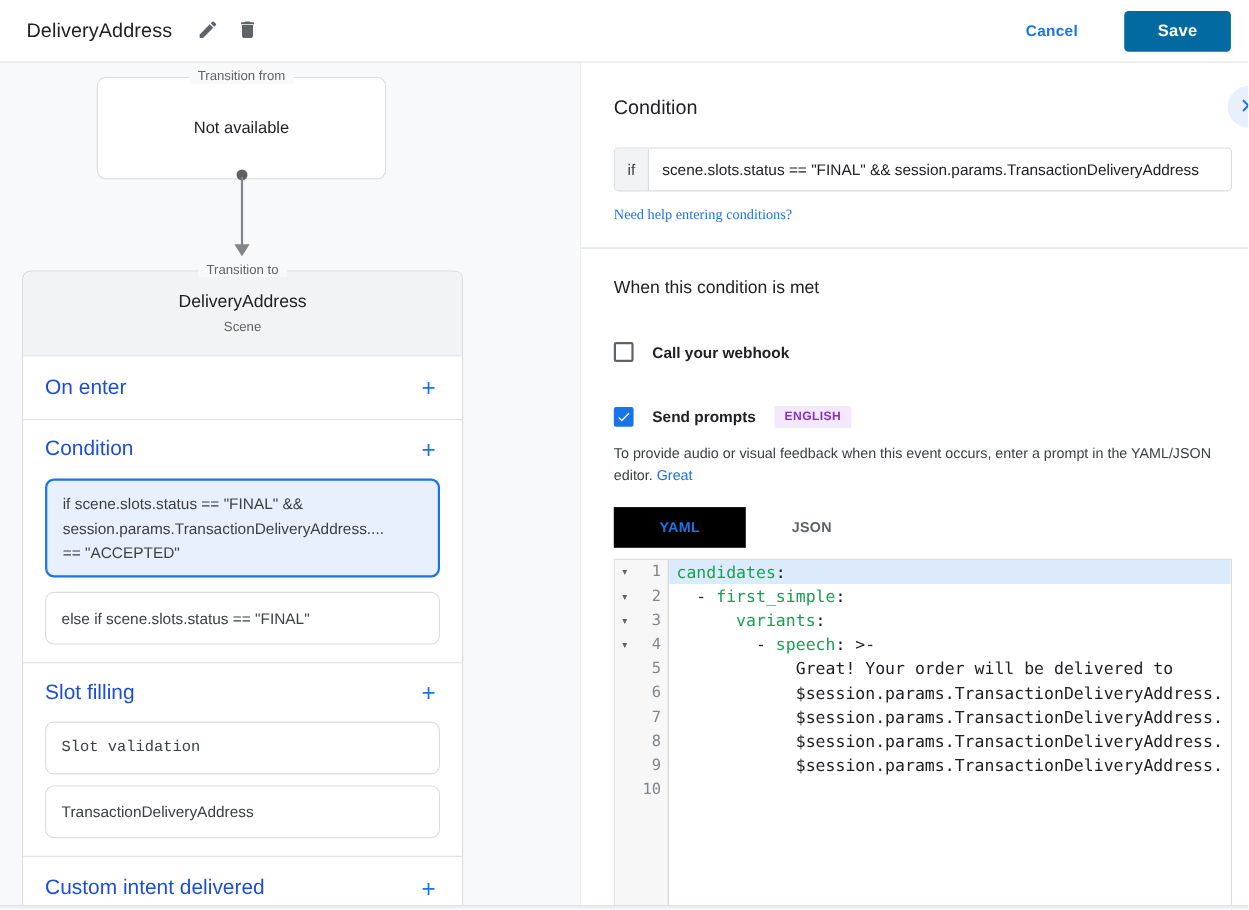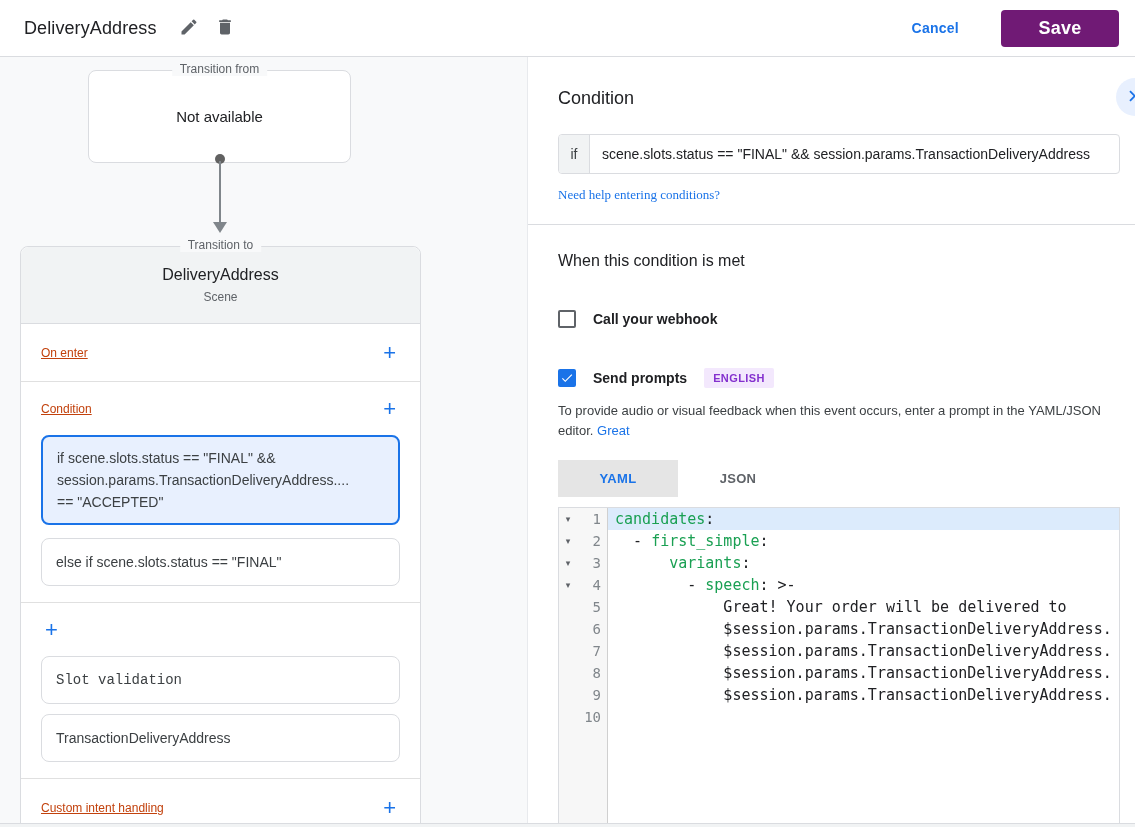--- a/index.html
+++ b/index.html
@@ -11,22 +11,22 @@
   .topbar { height:57px; background:#fff; border-bottom:1px solid #dadce0;
             display:flex; align-items:center; padding:0 16px 0 24px; }
   .topbar-title { font-size:18px; color:#202124; letter-spacing:.1px; }
   .icon-btn { width:36px; height:36px; border:none; background:transparent; display:flex;
               align-items:center; justify-content:center; cursor:pointer; border-radius:50%; }
   .icon-btn svg { fill:#5f6368; }
   .topbar .icon-btn:first-of-type { margin-left:14px; }
   .topbar-spacer { flex:1; }
   .cancel-btn { color:#1a73e8; font-size:14px; font-weight:bold; background:none; border:none;
                 cursor:pointer; padding:8px 16px; letter-spacing:.25px; }
-  .save-btn { background:#701a75; color:#fff; font-size:18px; font-weight:bold; border:none;
-              border-radius:4px; width:118px; height:37px; margin-left:26px; cursor:pointer; letter-spacing:.25px; }
+  .save-btn { background:#0369a1; color:#fff; font-size:15px; font-weight:bold; border:none;
+              border-radius:4px; width:97px; height:37px; margin-left:26px; cursor:pointer; letter-spacing:.25px; }
 
   
   .content { display:flex; height:766px; }
   .canvas { position:relative; width:527px; background:#f8f9fa; overflow:hidden; flex:none; }
   .panel { flex:1; background:#fff; border-left:1px solid #e8eaed; position:relative; }
   .bottom-strip { position:absolute; left:0; bottom:0; width:1135px; height:4px;
                   background:#f1f3f4; border-top:1px solid #dadce0; }
 
   
   .from-box { position:absolute; left:88px; top:13px; width:263px; height:93px; background:#fff;
@@ -42,21 +42,21 @@
                      border-top:11px solid #80868b; }
 
   
   .scene-card { position:absolute; left:20px; top:189px; width:401px; height:600px; background:#fff;
                 border:1px solid #dadce0; border-radius:8px 8px 0 0; }
   .scene-head { background:#f1f3f4; height:77px; border-bottom:1px solid #dadce0; border-radius:8px 8px 0 0;
                 display:flex; flex-direction:column; align-items:center; justify-content:center; }
   .scene-name { font-size:16px; color:#202124; }
   .scene-type { font-size:12px; color:#5f6368; margin-top:6px; }
   .sec-row { height:58px; display:flex; align-items:center; padding:0 20px; border-bottom:1px solid #e0e0e0; }
-  .sec-label { font-size:12px; color:#c2410c; flex:1;text-decoration:underline; }
+  .sec-label { font-size:19px; color:#1d4ed8; flex:1; }
   .plus-btn { color:#1a73e8; font-size:22px; font-weight:400; background:none; border:none; cursor:pointer;
               line-height:1; padding:2px 4px; }
   .sec-block { padding:14px 20px 16px 20px; border-bottom:1px solid #e0e0e0; }
   .sec-block-head { display:flex; align-items:center; margin-bottom:13px; }
   .cond-card-selected { border:2px solid #1a73e8; background:#e8f0fe; border-radius:8px;
                         padding:10px 14px; font-size:14px; line-height:22px; color:#3c4043; cursor:pointer; }
   .cond-card-selected span { display:block; }
   .plain-card { border:1px solid #dadce0; background:#fff; border-radius:8px; padding:15px 14px;
                 font-size:14px; color:#3c4043; margin-top:13px; cursor:pointer; }
   .plain-card.first { margin-top:0;font-family:Liberation Mono, monospace; }
@@ -85,21 +85,21 @@
   .checkbox.checked { background:#1a73e8; border-color:#1a73e8; }
   .checkbox.checked svg { display:block; fill:#fff; }
   .check-label { margin-left:17px; font-size:14px; font-weight:bold; color:#202124; }
   .lang-badge { margin-left:17px; background:#f3e8fd; color:#8430ce; font-size:11px; font-weight:bold;
                 padding:4px 9px; border-radius:2px; letter-spacing:.4px; }
   .hint { margin-top:13px; font-size:13px; color:#3c4043; line-height:20px; max-width:565px; }
   .hint a { color:#1a73e8; text-decoration:none; }
   .tabs { display:flex; margin-top:19px; }
   .tab { width:120px; height:37px; display:flex; align-items:center; justify-content:center;
          font-size:13px; font-weight:bold; letter-spacing:.3px; color:#5f6368; cursor:pointer; }
-  .tab.active { background:#e5e5e5; color:#1a73e8; }
+  .tab.active { background:#000000; color:#1a73e8; }
 
   
   .editor { margin-top:10px; border:1px solid #dadce0; height:345px; position:relative; overflow:hidden;
             background:#fff; font-family:"DejaVu Sans Mono", monospace; font-size:15px; }
   .gutter-bg { position:absolute; left:0; top:0; bottom:0; width:49px; background:#f7f7f7;
                border-right:1px solid #d0d0d0; }
   .code-lines { position:relative; }
   .code-line { display:flex; height:22px; line-height:22px; }
   .fold-cell { width:18px; flex:none; text-align:center; font-size:9px; color:#5f6368; cursor:pointer;
                font-family:"Liberation Sans", sans-serif; }
@@ -164,28 +164,29 @@
           <div class="cond-card-selected">
             <span>if scene.slots.status == "FINAL" &amp;&amp;</span>
             <span>session.params.TransactionDeliveryAddress....</span>
             <span>== "ACCEPTED"</span>
           </div>
           <div class="plain-card">else if scene.slots.status == "FINAL"</div>
         </div>
 
         <div class="sec-block">
           <div class="sec-block-head">
+            <span class="sec-label">Slot filling</span>
             <button class="plus-btn">+</button>
           </div>
           <div class="plain-card first">Slot validation</div>
           <div class="plain-card">TransactionDeliveryAddress</div>
         </div>
 
         <div class="sec-row">
-          <span class="sec-label">Custom intent handling</span>
+          <span class="sec-label">Custom intent delivered</span>
           <button class="plus-btn">+</button>
         </div>
       </div>
     </div>
 
     <div class="panel">
 
       <div class="rp-sec1">
         <h2 class="rp-title">Condition</h2>
         <button class="expand-btn">

